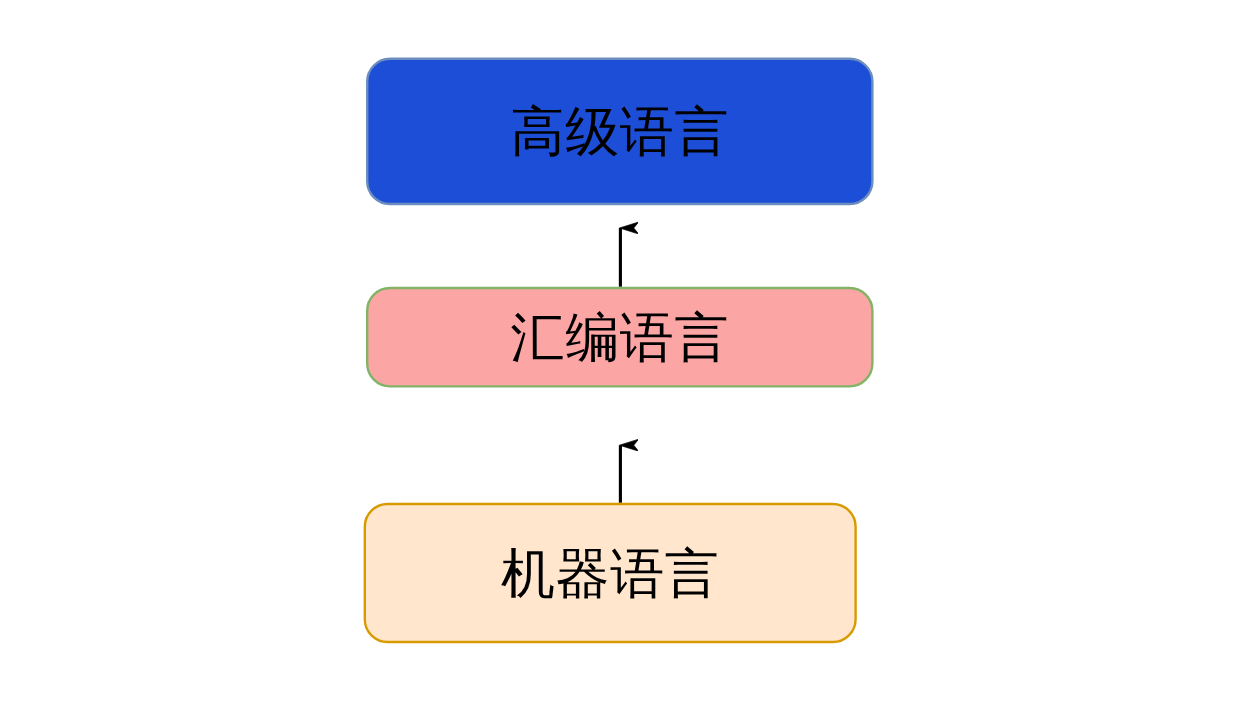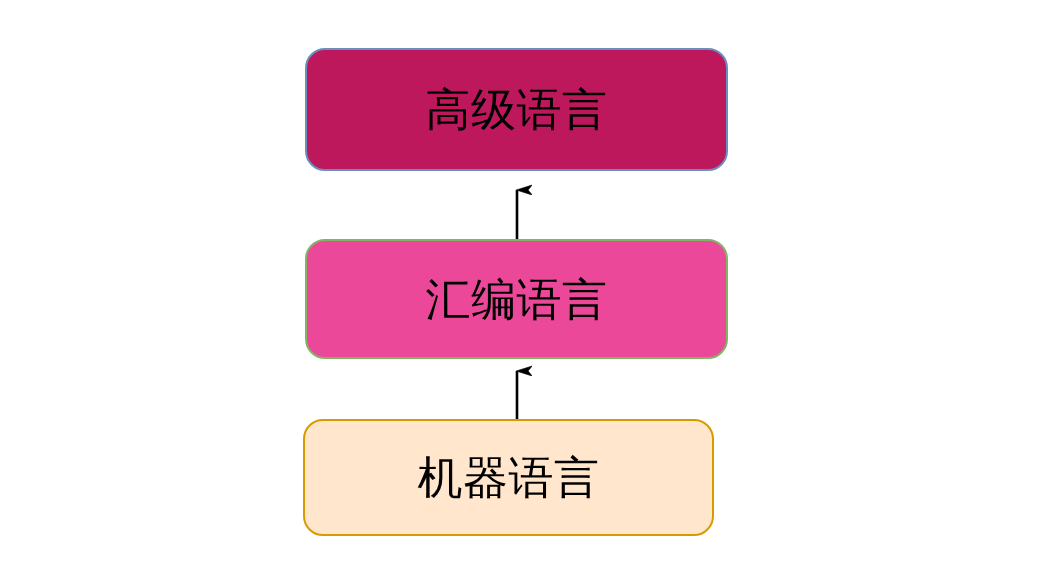--- a/index.html
+++ b/index.html
@@ -31,29 +31,29 @@
     color: #000000;
     letter-spacing: 0.5px;
     white-space: nowrap;
     -webkit-font-smoothing: antialiased;
   }
   #node-high {
     left: 305px;
     top: 48px;
     width: 423px;
     height: 123px;
-    background: #be185d;
+    background: #1d4ed8;
     border-color: #6c8ebf;
   }
   #node-assembly {
     left: 305px;
     top: 239px;
     width: 423px;
-    height: 120px;
-    background: #ec4899;
+    height: 84px;
+    background: #fca5a5;
     border-color: #82b366;
   }
   #node-machine {
     left: 303px;
     top: 419px;
     width: 411px;
     height: 117px;
     background: #ffe6cc;
     border-color: #d79b00;
   }

